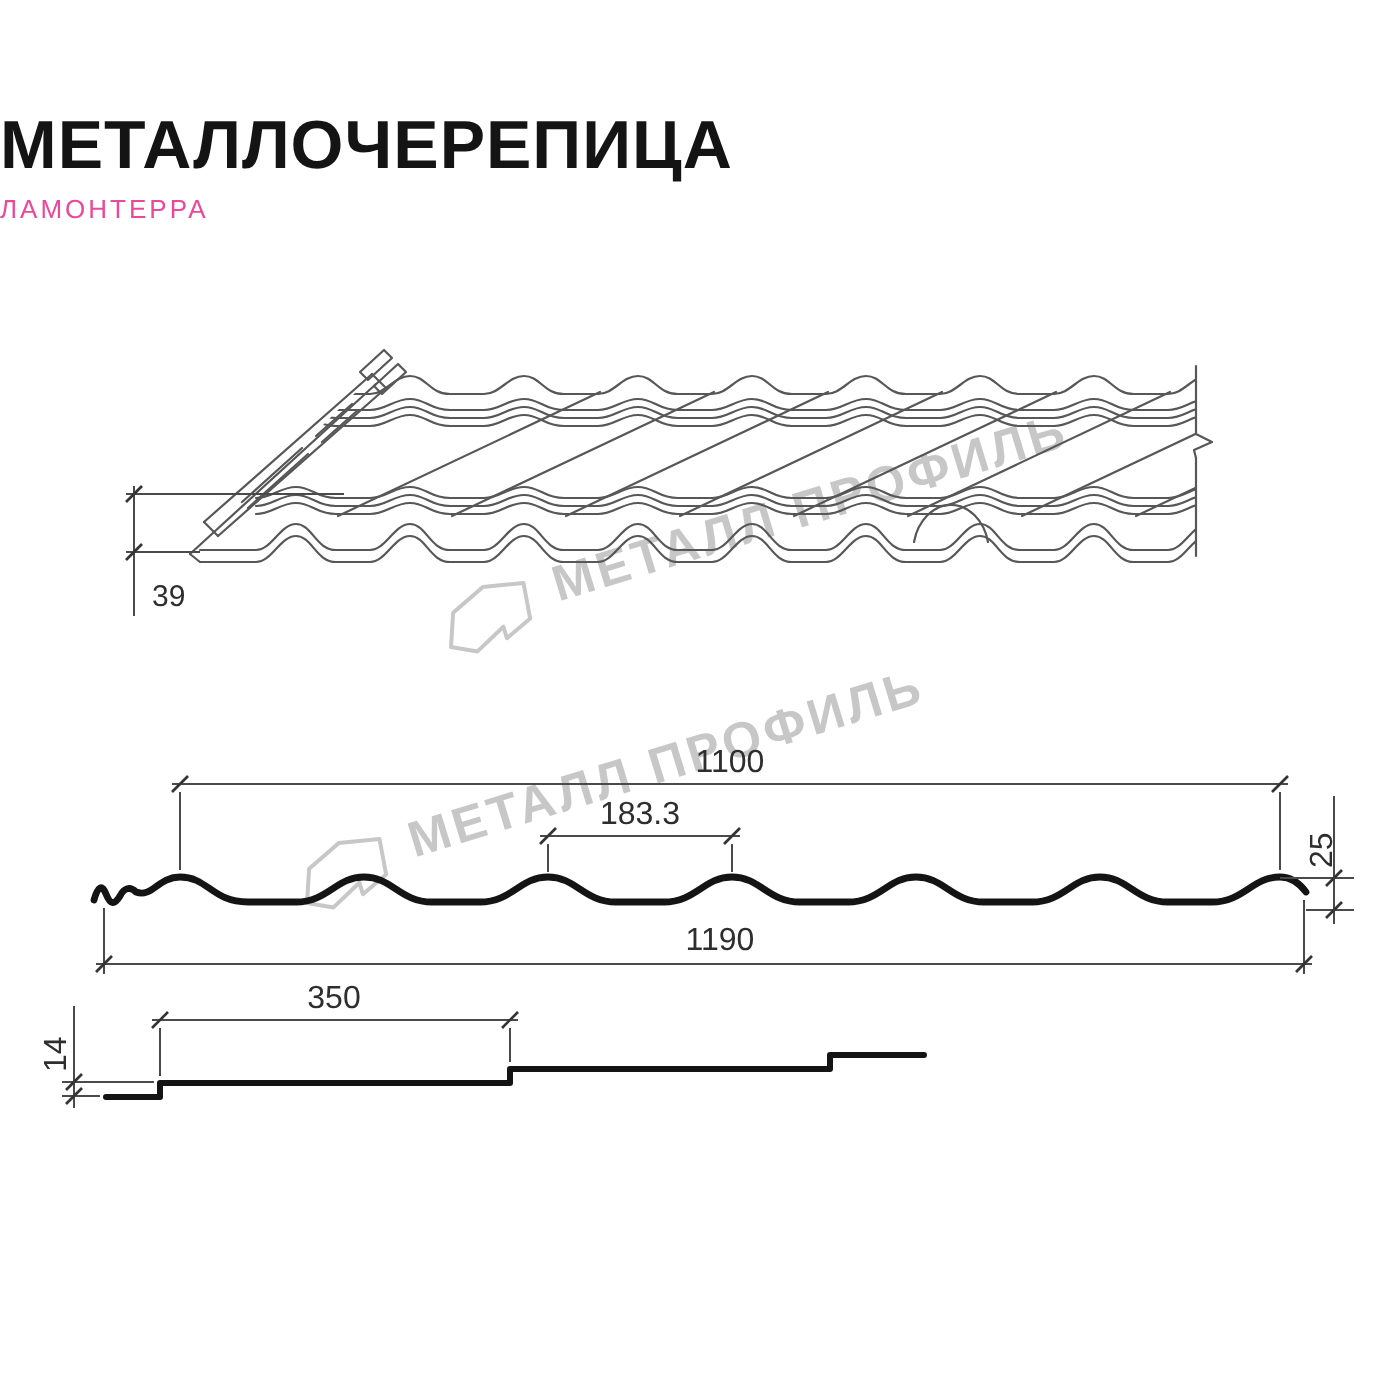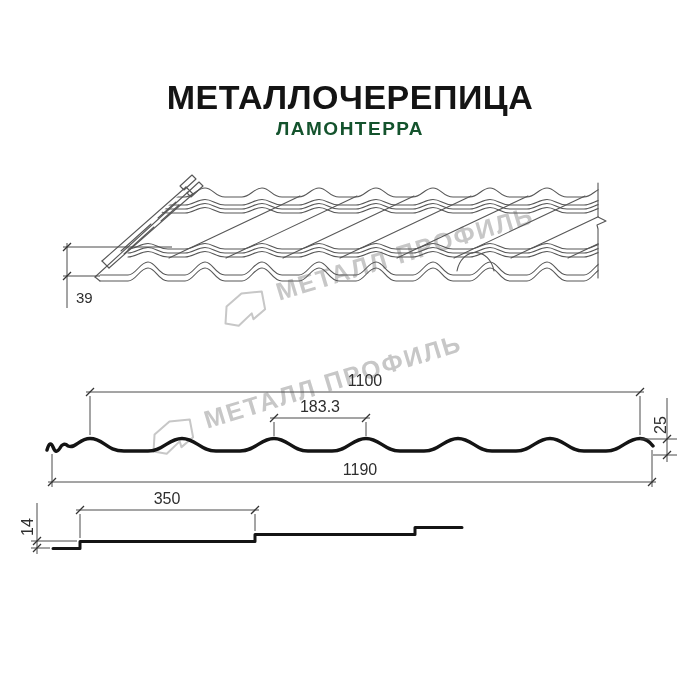--- a/index.html
+++ b/index.html
@@ -1,20 +1,20 @@
 <!DOCTYPE html>
 <html><head>
 <meta charset="utf-8">
 <style>
   html,body{margin:0;padding:0;background:#ffffff;}
   .page{position:relative;width:700px;height:700px;background:#ffffff;overflow:hidden;
         font-family:"Liberation Sans",sans-serif;}
-  .header{position:absolute;top:52px;left:0;right:0;text-align:center;color:#141414;margin-top:24px;}
+  .header{position:absolute;top:52px;left:0;right:0;text-align:left;color:#141414;}
   .title{font-size:34px;line-height:42px;font-weight:700;letter-spacing:.5px;}
-  .subtitle{font-size:19px;line-height:18px;font-weight:700;letter-spacing:1.5px;margin-top:2px;color:#14532d;}
+  .subtitle{font-size:13px;line-height:18px;font-weight:400;letter-spacing:1.5px;margin-top:2px;color:#ec4899;}
   svg{position:absolute;left:0;top:0;}
   .thin{stroke:#575757;stroke-width:1.1;fill:none;stroke-linejoin:round;stroke-linecap:round;}
   .dimline{stroke:#4a4a4a;stroke-width:1;fill:none;}
   .tick{stroke:#333;stroke-width:1.3;}
   .heavy{stroke:#141414;stroke-width:3.4;fill:none;stroke-linejoin:round;stroke-linecap:round;}
   .dimtext{font-family:"Liberation Sans",sans-serif;font-size:16px;fill:#2e2e2e;}
   .dimtext-sm{font-family:"Liberation Sans",sans-serif;font-size:15px;fill:#2e2e2e;}
   .wm-text{font-family:"Liberation Sans",sans-serif;font-size:25px;font-weight:700;
            letter-spacing:2px;fill:#c7c7c7;}
   .wm-logo{stroke:#c7c7c7;stroke-width:2;fill:none;stroke-linejoin:round;}

